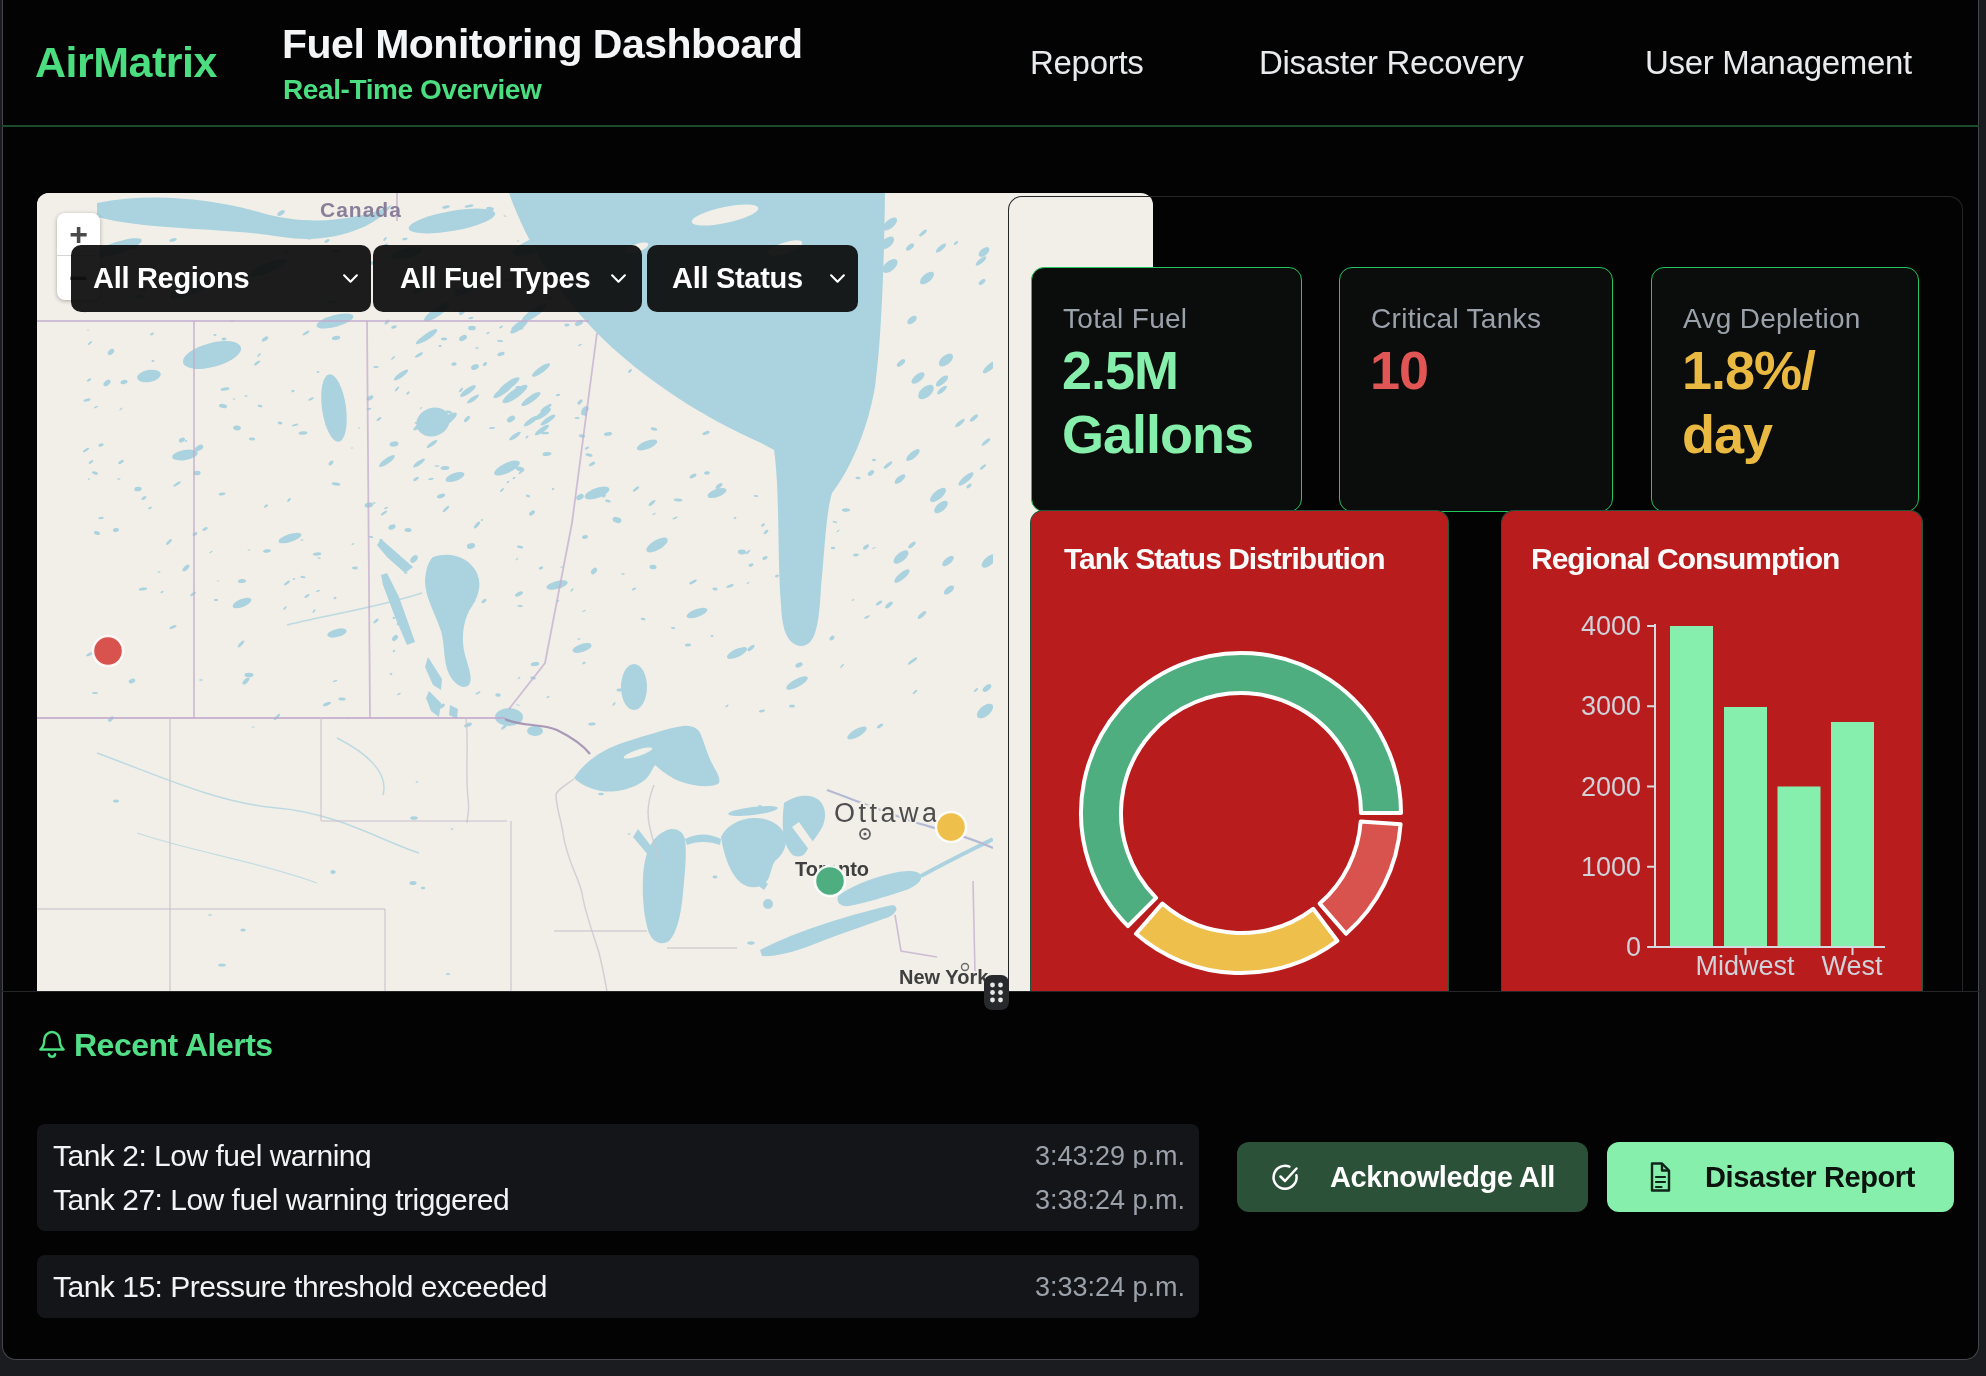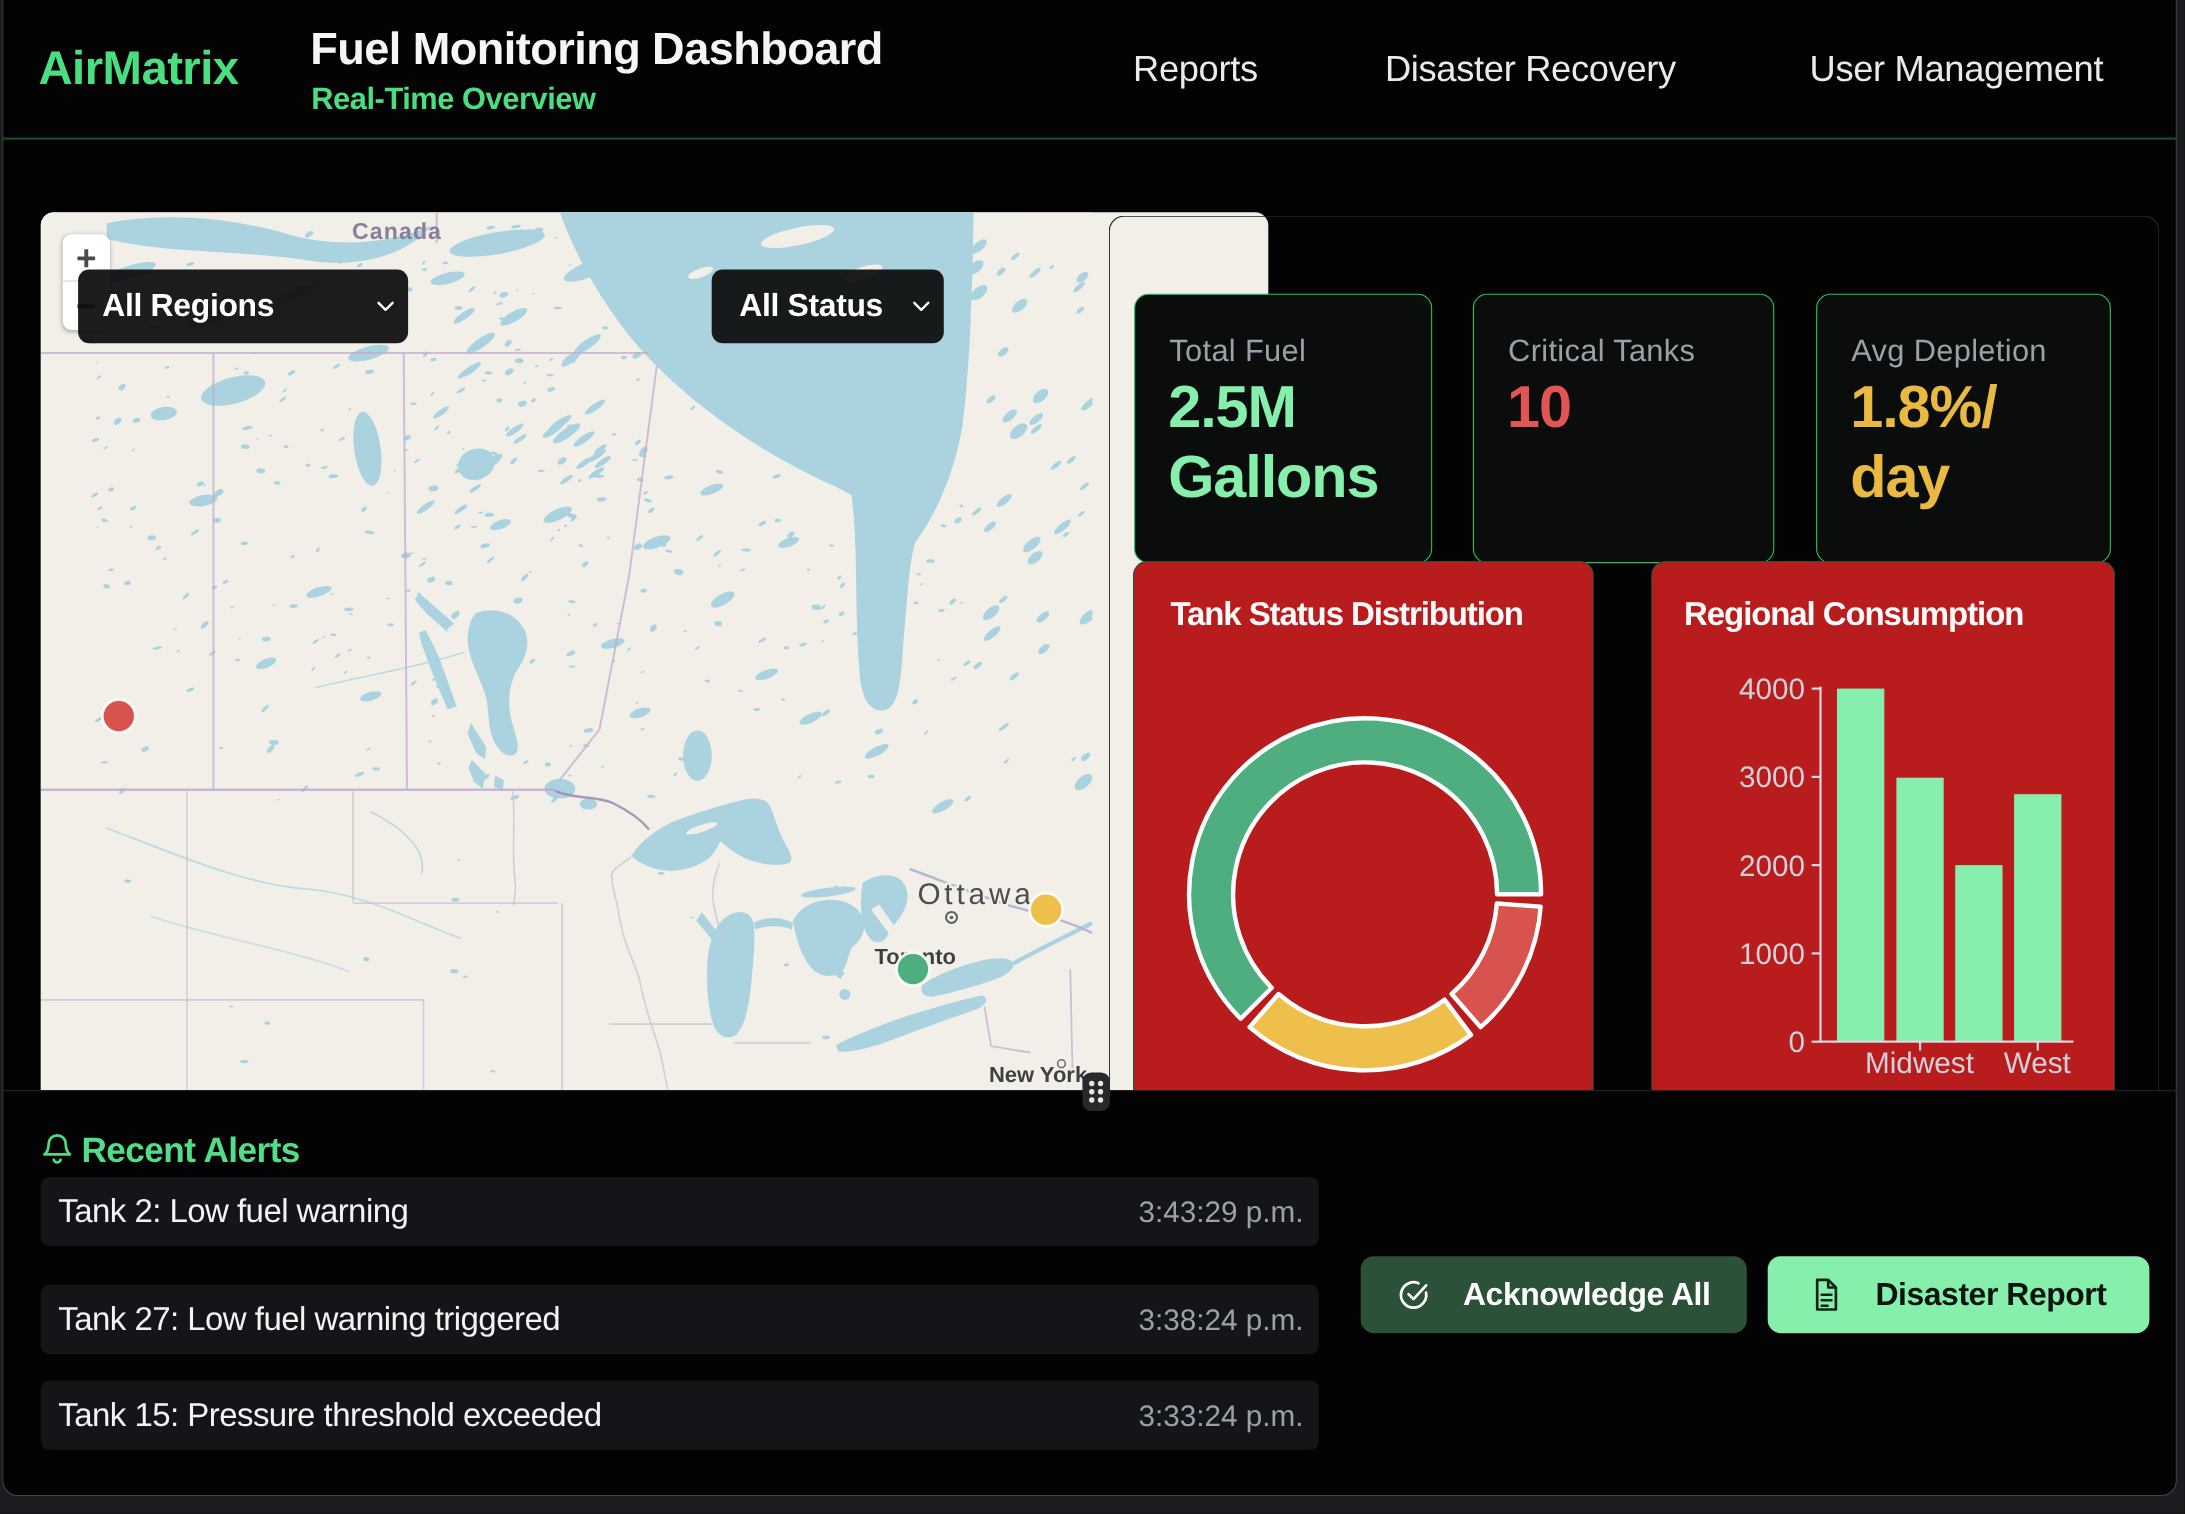--- a/index.html
+++ b/index.html
@@ -567,20 +567,23 @@
       <circle cx="914" cy="634" r="15" fill="#eec04b" stroke="rgba(255,255,255,0.9)" stroke-width="2.5"></circle>
       <circle cx="793" cy="688" r="15" fill="#4fae7f" stroke="rgba(255,255,255,0.9)" stroke-width="2.5"></circle>
     </svg>
   <div class="zoomctl">
       <div class="plus">+</div>
       <div class="minus">−</div>
     </div>
   <div class="dd" style="left:34px; width:300px;"><span style="margin-left:22px;">All Regions</span><svg class="chev" style="right:12px;" viewBox="0 0 16 16">
         <path d="M2 5 L8 11 L14 5" fill="none" stroke="#fff" stroke-width="2" stroke-linecap="round" stroke-linejoin="round"></path>
       </svg></div>
+  <div class="dd" style="left:336px; width:269px;"><span style="margin-left:27px;">All Fuel Types</span><svg class="chev" style="right:15px;" viewBox="0 0 16 16">
+        <path d="M2 5 L8 11 L14 5" fill="none" stroke="#fff" stroke-width="2" stroke-linecap="round" stroke-linejoin="round"></path>
+      </svg></div>
   <div class="dd" style="left:610px; width:211px;"><span style="margin-left:25px;margin-top:40px;">All Status</span><svg class="chev" style="right:12px;" viewBox="0 0 16 16">
         <path d="M2 5 L8 11 L14 5" fill="none" stroke="#fff" stroke-width="2" stroke-linecap="round" stroke-linejoin="round"></path>
       </svg></div>
 </div>
 
 <div class="rightpanel"></div>
 <div class="statcard" style="left:1031px; width:271px;">
   <div class="statlabel">Total Fuel</div>
   <div class="statvalue" style="color:#86efac;">2.5M<br>Gallons</div>
 </div>
@@ -635,21 +638,21 @@
         <circle cx="16.5" cy="17.5" r="2.4"></circle>
         <circle cx="8.5" cy="25" r="2.4"></circle>
         <circle cx="16.5" cy="25" r="2.4"></circle>
       </g>
     </svg></div>
 <svg style="position:absolute; left:37px; top:1029px;" width="30" height="31" viewBox="0 0 28 30">
   <path d="M14 3 a7.5 7.5 0 0 1 7.5 7.5 c0 6.5 2.8 8.6 3.7 9.3 H2.8 c0.9 -0.7 3.7 -2.8 3.7 -9.3 A7.5 7.5 0 0 1 14 3 Z" fill="none" stroke="#4ade80" stroke-width="2.4" stroke-linecap="round" stroke-linejoin="round"></path>
   <path d="M11 24.5 a3.1 3.1 0 0 0 6 0" fill="none" stroke="#4ade80" stroke-width="2.4" stroke-linecap="round"></path>
 </svg>
 <div class="alertshead">Recent Alerts</div>
-<div class="alertrow" style="top:1070px;text-align:center;">
+<div class="alertrow" style="top:1124px;text-align:center;">
     <div class="msg">Tank 2: Low fuel warning</div>
     <div class="time">3:43:29 p.m.</div>
   </div>
 <div class="alertrow" style="top:1168px;">
     <div class="msg">Tank 27: Low fuel warning triggered</div>
     <div class="time">3:38:24 p.m.</div>
   </div>
 <div class="alertrow" style="top:1255px;">
     <div class="msg">Tank 15: Pressure threshold exceeded</div>
     <div class="time">3:33:24 p.m.</div>

